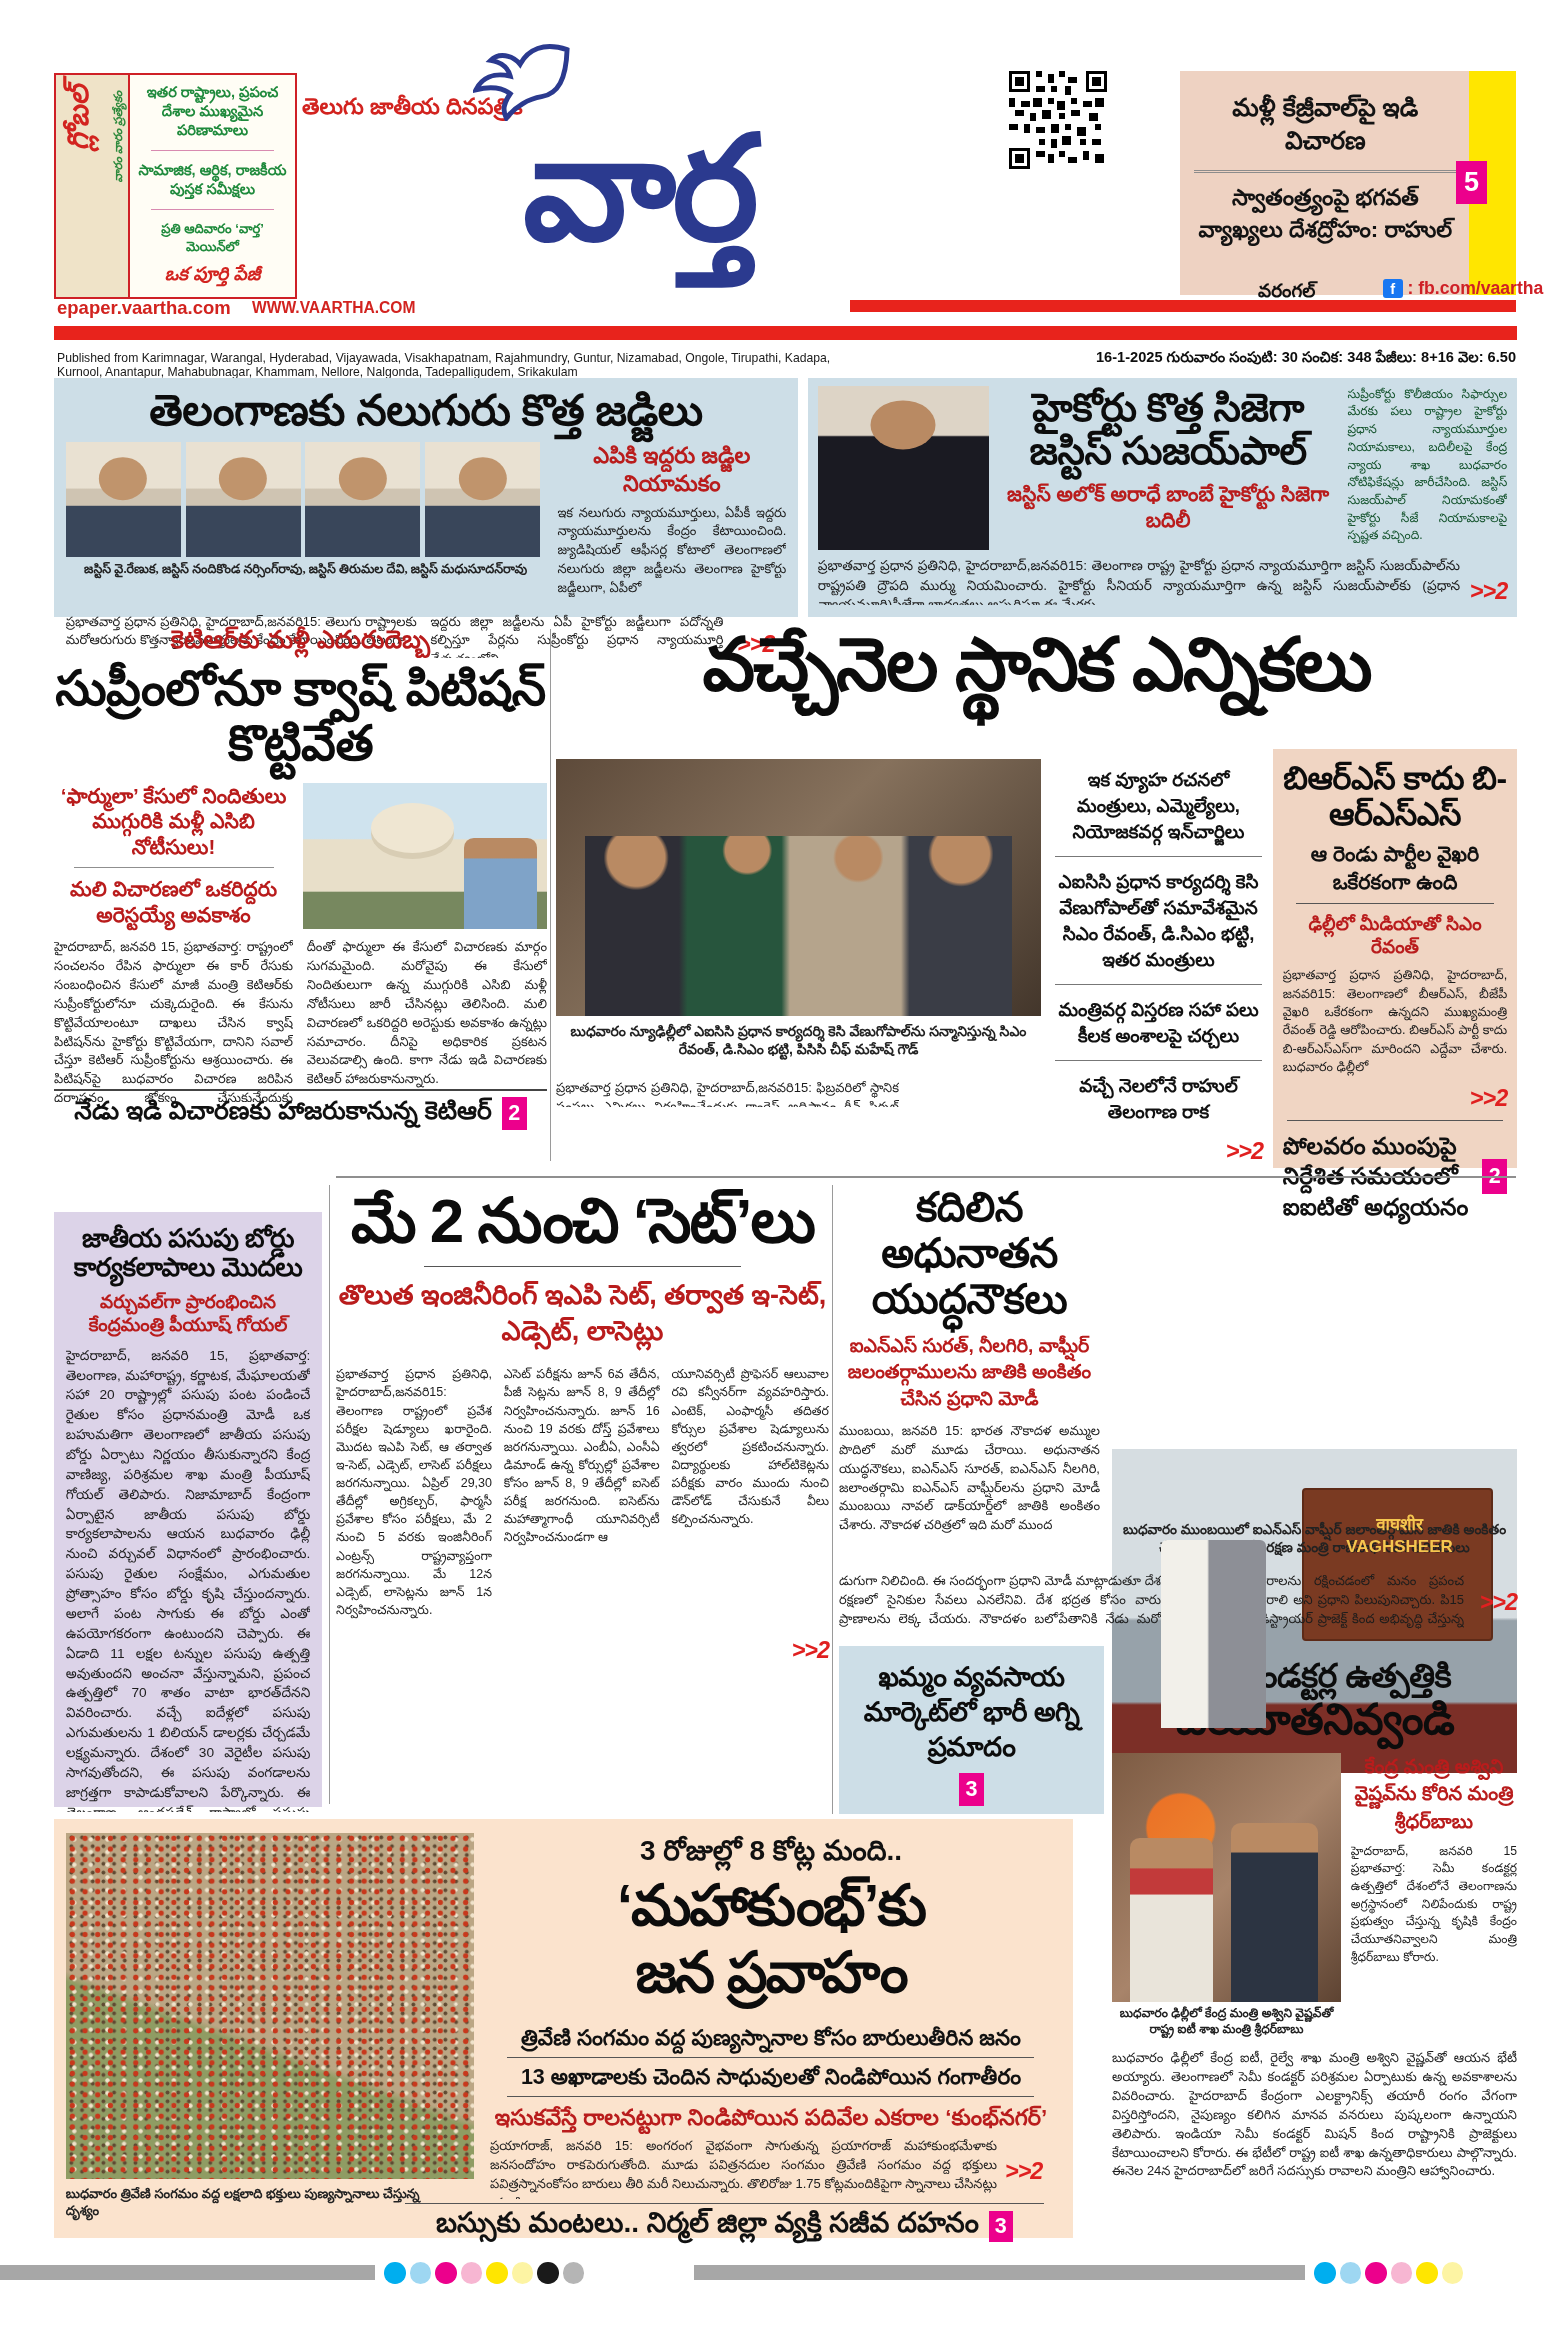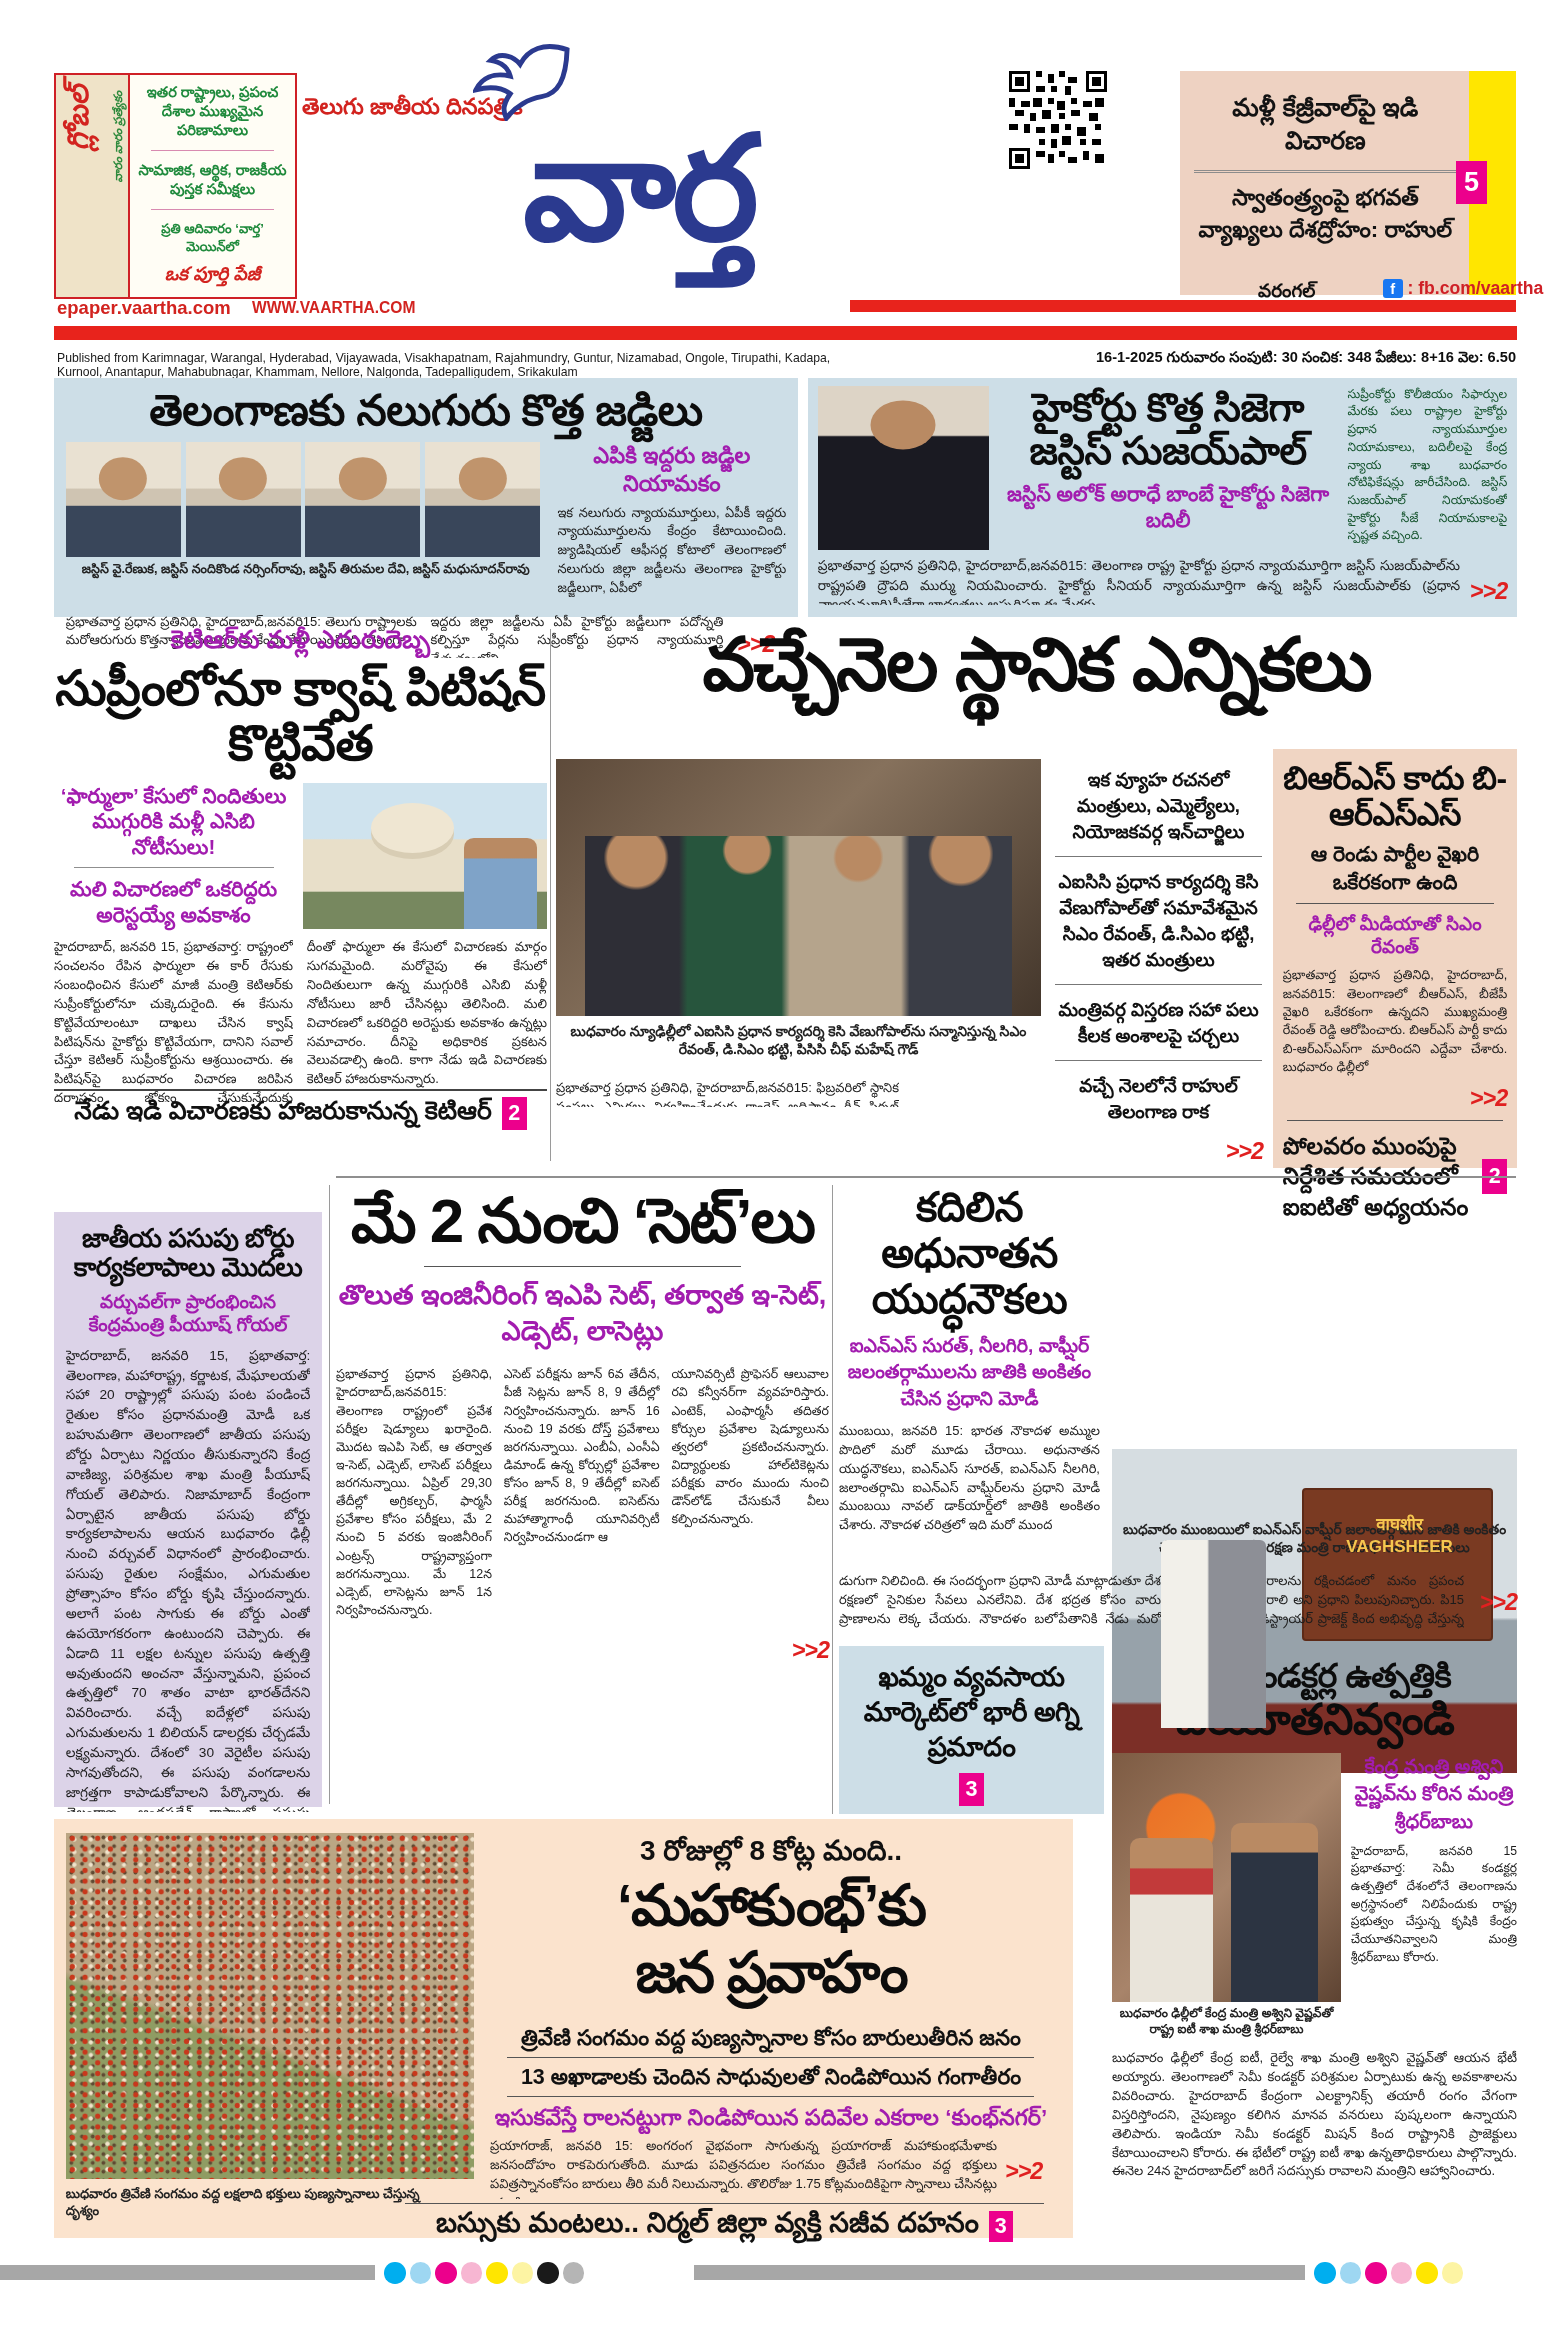--- a/index.html
+++ b/index.html
@@ -2,21 +2,21 @@
 <html><head>
 <meta charset="utf-8">
 <style>
   html,body{margin:0;padding:0;background:#ffffff;}
   body{width:1560px;height:2352px;position:relative;font-family:"Liberation Sans",sans-serif;color:#111;}
   .abs{position:absolute;}
   .ctr{text-align:center;}
   .jst{text-align:justify;}
   .hide{overflow:hidden;}
   .hl{font-weight:800;color:#0c0c0c;letter-spacing:-0.5px;line-height:1.12;}
-  .sub{font-weight:700;color:#a21caf;line-height:1.25;}
+  .sub{font-weight:700;color:#b91c1c;line-height:1.25;}
   .bt{font-size:13px;line-height:1.45;color:#1c1c1c;}
   .cap{font-weight:700;color:#222;line-height:1.3;}
   .jump{color:#e02020;font-weight:800;font-style:italic;font-size:23.4px;letter-spacing:-1px;}
   .badge{background:#ec008c;color:#fff;font-weight:800;display:flex;align-items:center;justify-content:center;font-size:21.5px;}
   .vline{background:#9a9a9a;width:1px;}
   .hline{background:#8f8f8f;height:1px;}
   .redbar{background:#e8231c;}
   .band{background:#cddee7;}
   .salmon{background:#f0d5c3;}
   .lav{background:#dcd3e8;}
@@ -145,21 +145,21 @@
   <span style="font-size:17.6px;font-weight:800;color:#cf2026;">: fb.com/vaartha</span>
 </div>
 <div class="abs redbar" style="left:850px;top:300px;width:666px;height:11.7px;"></div>
 <div class="abs redbar" style="left:54px;top:326px;width:1463px;height:13.7px;"></div>
 <div class="abs" style="left:57px;top:351px;width:809px;font-size:12.2px;color:#1a1a1a;">Published from  Karimnagar, Warangal,  Hyderabad, Vijayawada, Visakhapatnam, Rajahmundry, Guntur, Nizamabad, Ongole, Tirupathi, Kadapa, Kurnool, Anantapur,  Mahabubnagar, Khammam, Nellore, Nalgonda, Tadepalligudem, Srikakulam</div>
 <div class="abs" style="left:975px;top:349px;width:541px;text-align:right;font-size:14.6px;font-weight:700;color:#0e0e0e;">16-1-2025 గురువారం సంపుటి: 30 సంచిక: 348  పేజీలు: 8+16  వెల: 6.50</div>
 
 <div class="abs band" style="left:54px;top:378px;width:744px;height:239px;padding:7.8px 11.7px;box-sizing:border-box;">
   <div class="hl ctr" style="font-size:43px;">తెలంగాణకు నలుగురు కొత్త జడ్జిలు</div>
   <div style="display:flex;margin-top:7.8px;">
-    <div style="width:480px;">
+    <div style="width:480px;font-family:Liberation Serif, serif;">
       <div style="display:flex;gap:4.9px;">
         <div class="ph portrait" style="width:115px;height:115px;"></div>
         <div class="ph portrait" style="width:115px;height:115px;"></div>
         <div class="ph portrait" style="width:115px;height:115px;"></div>
         <div class="ph portrait" style="width:115px;height:115px;"></div>
       </div>
       <div class="cap ctr" style="font-size:12.7px;margin-top:3.9px;">జస్టిస్ వై.రేణుక, జస్టిస్ నందికొండ నర్సింగ్‌రావు, జస్టిస్ తిరుమల దేవి, జస్టిస్ మధుసూదన్‌రావు</div>
     </div>
     <div style="flex:1;margin-left:11.7px;">
       <div class="sub ctr" style="font-size:22.4px;">ఎపికి ఇద్దరు జడ్జిల నియామకం</div>

